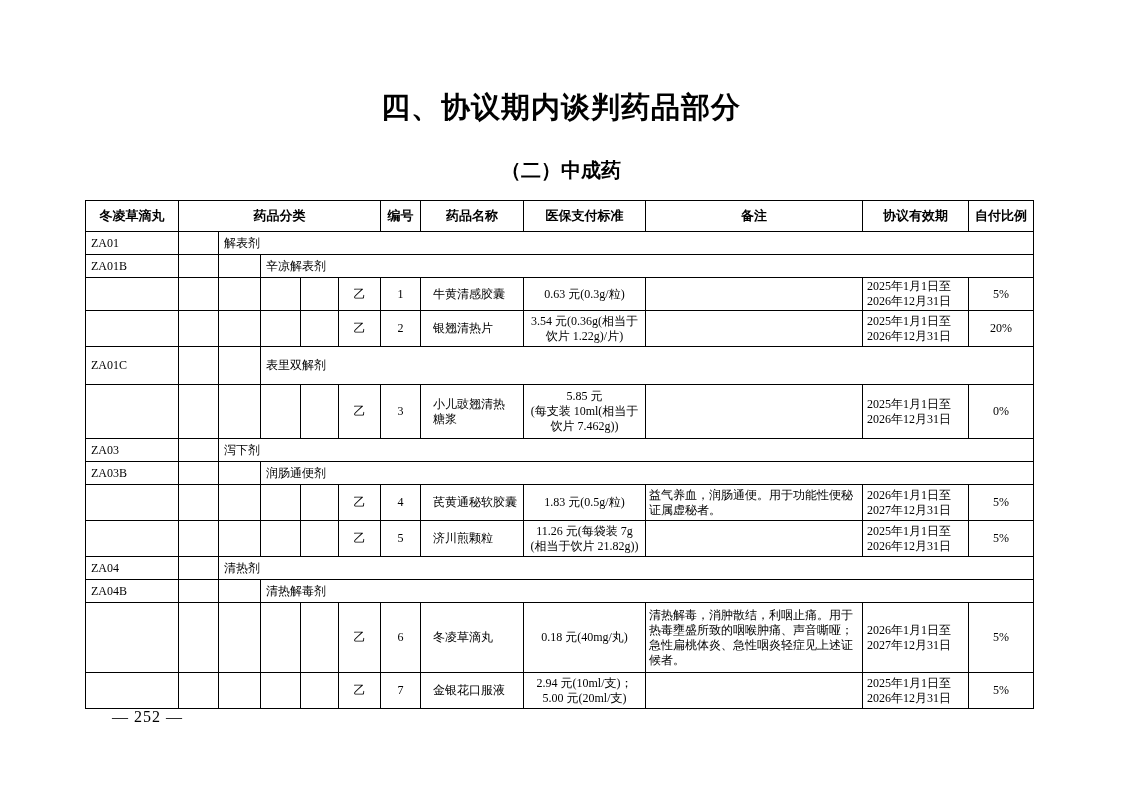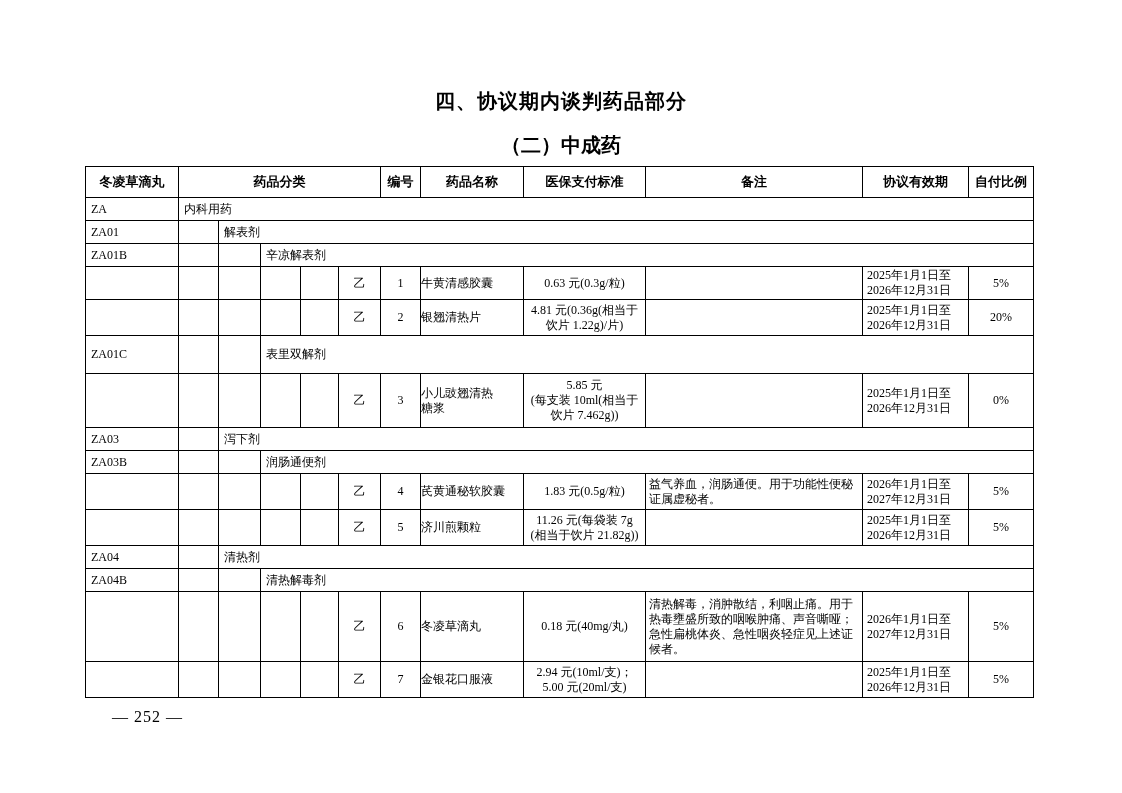--- a/index.html
+++ b/index.html
@@ -8,27 +8,27 @@
     background: #ffffff;
     color: #000000;
     font-family: "Liberation Serif", "DejaVu Serif", serif;
     position: relative;
     overflow: hidden;
   }
   .doc-title {
     margin: 0;
     padding-top: 88px;
     text-align: center;
-    font-size: 20px;
+    font-size: 29px;
     font-weight: bold;
     font-family: "Liberation Sans", "DejaVu Sans", sans-serif;
     letter-spacing: 1px;
   }
   .doc-subtitle {
-    margin: 4px;
+    margin: 16px;
     padding-top: 13px;
     text-align: center;
     font-size: 20px;
     font-weight: bold;
     font-family: "Liberation Sans", "DejaVu Sans", sans-serif;
   }
   table.drug-table {
     border-collapse: collapse;
     table-layout: fixed;
     margin: 7px 0 0 85px;
@@ -46,21 +46,21 @@
   .drug-table th {
     font-size: 13px;
     font-weight: bold;
     text-align: center;
     height: 26px;
     padding: 2px 1px;
   }
   .drug-table td.code       { padding-left: 5px; text-align: left; }
   .drug-table td.cat-label  { padding-left: 5px; text-align: left; }
   .drug-table td.center     { text-align: center; }
-  .drug-table td.name       { padding-left: 0; text-align: left; white-space: pre-line; }
+  .drug-table td.name       { padding-left: 12px; text-align: left; white-space: pre-line; }
   .drug-table td.payment    { text-align: center; white-space: pre-line; }
   .drug-table td.remark     { text-align: left; padding: 1px 3px; margin-left: 48px; }
   .drug-table td.validity   { text-align: left; padding: 1px 1px 1px 4px; white-space: pre; margin-top: 11px; }
   .page-number {
     position: absolute;
     left: 112px;
     top: 708px;
     font-size: 16px;
     letter-spacing: 1px;
   }
@@ -94,24 +94,20 @@
           <th colspan="1">编号</th>
           <th colspan="1">药品名称</th>
           <th colspan="1">医保支付标准</th>
           <th colspan="1">备注</th>
           <th colspan="1">协议有效期</th>
           <th colspan="1">自付比例</th>
         </tr>
     </thead>
     <tbody id="table-body">
         <tr style="height: 23px;">
-          <td class="code">ZA</td>
-          <td class="cat-label" colspan="11">内科用药</td>
-        </tr>
-        <tr style="height: 23px;">
           <td class="code">ZA01</td>
           <td></td>
           <td class="cat-label" colspan="10">解表剂</td>
         </tr>
         <tr style="height: 23px; margin-top: 28px;">
           <td class="code">ZA01B</td>
           <td></td>
           <td></td>
           <td class="cat-label" colspan="9">辛凉解表剂</td>
         </tr>
@@ -132,21 +128,21 @@
         </tr>
         <tr style="height: 36px;">
           <td class="code"></td>
           <td></td>
           <td></td>
           <td></td>
           <td></td>
           <td class="center">乙</td>
           <td class="center">2</td>
           <td class="name">银翘清热片</td>
-          <td class="payment">4.81 元(0.36g(相当于
+          <td class="payment">3.54 元(0.36g(相当于
 饮片 1.22g)/片)</td>
           <td class="remark"></td>
           <td class="validity">2025年1月1日至
 2026年12月31日</td>
           <td class="center">20%</td>
         </tr>
         <tr style="height: 38px;">
           <td class="code">ZA01C</td>
           <td></td>
           <td></td>

